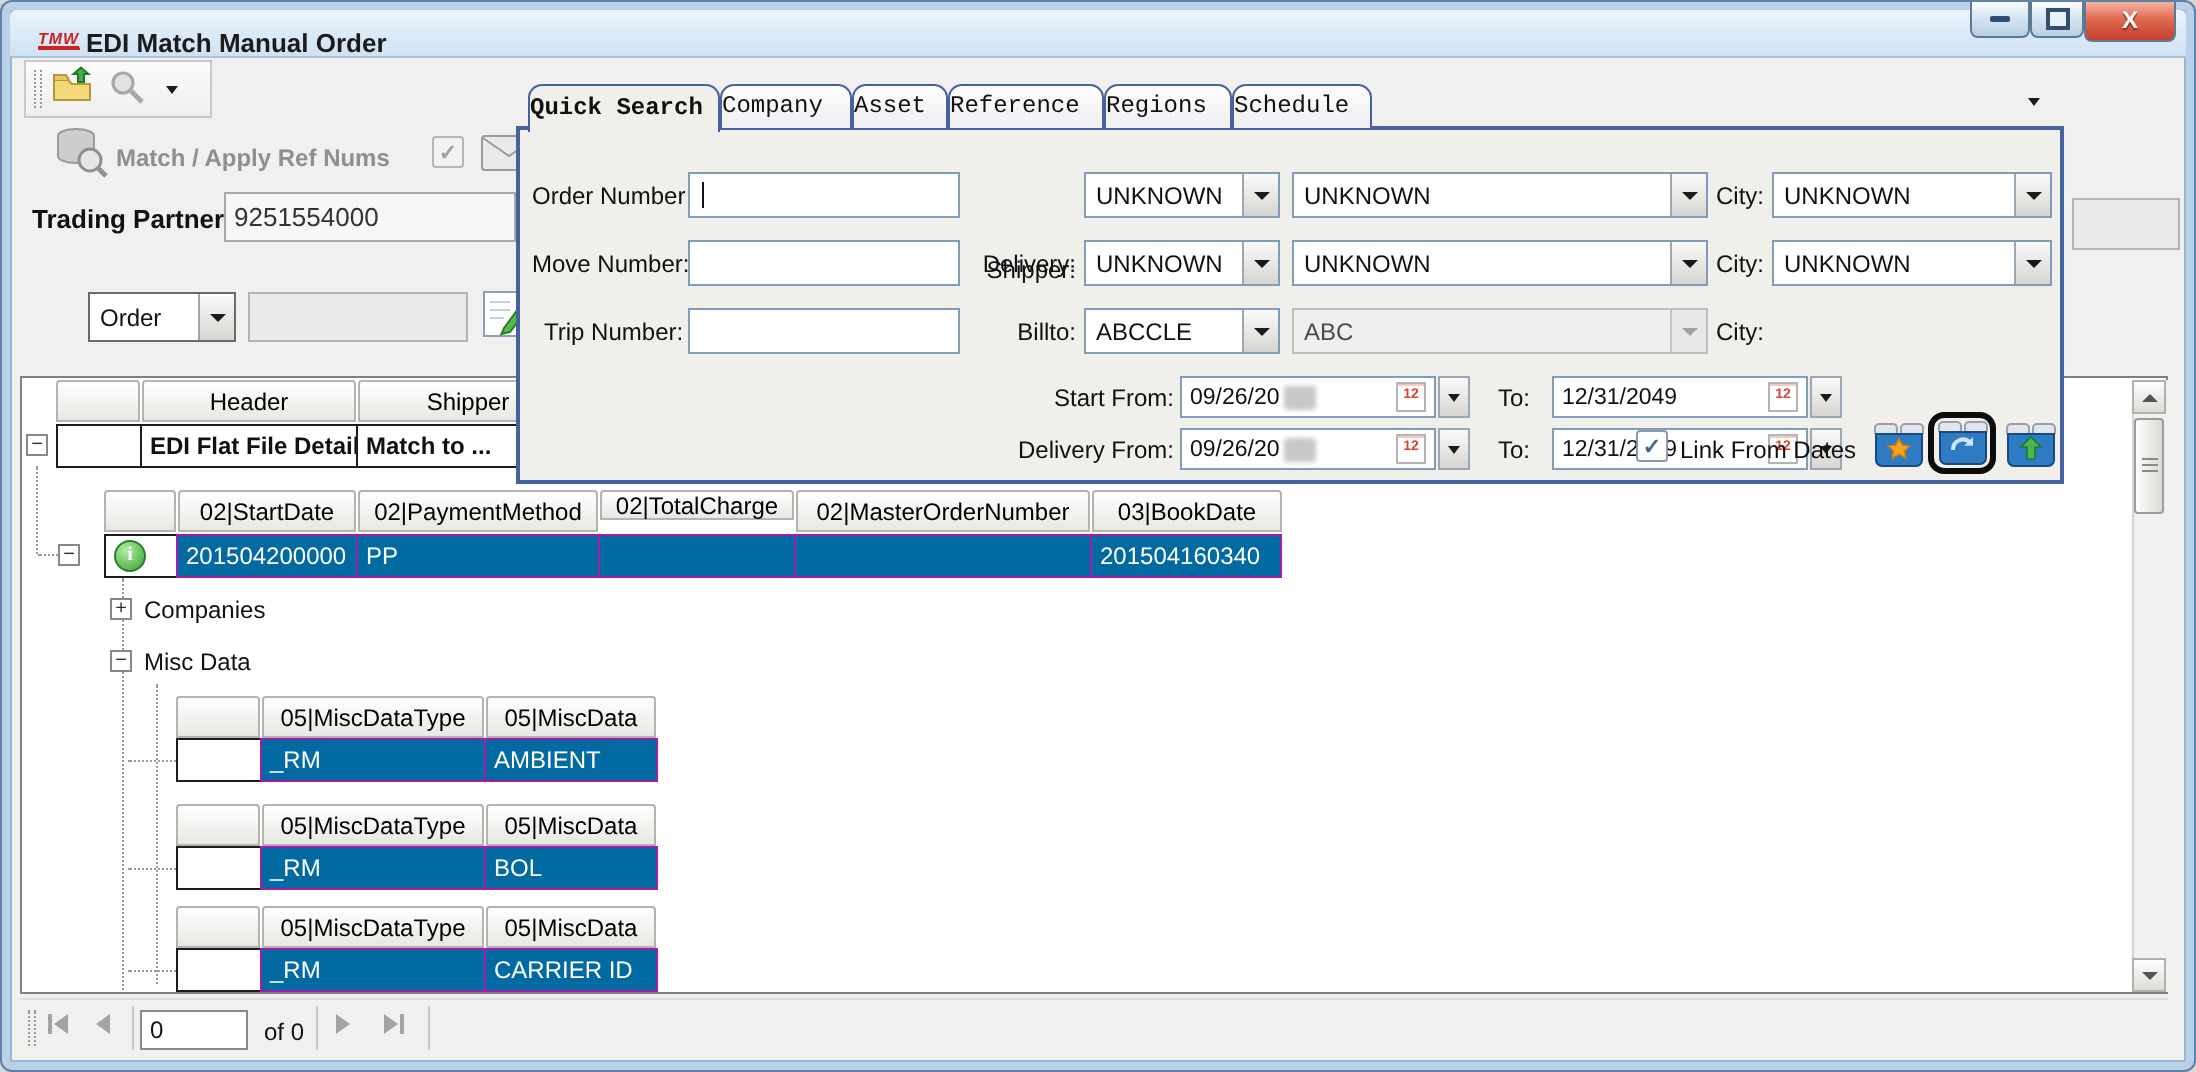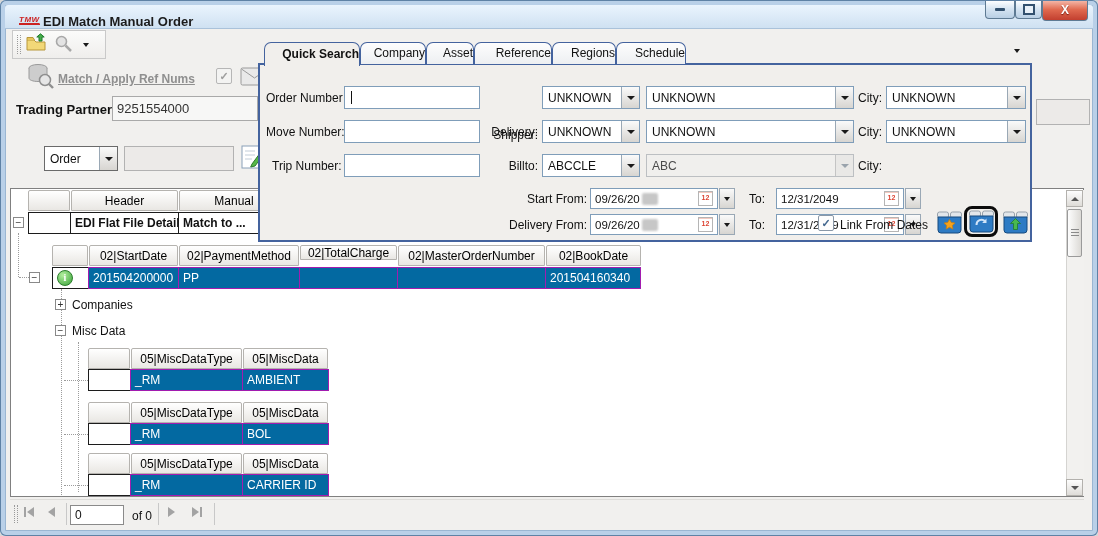--- a/index.html
+++ b/index.html
@@ -14,38 +14,38 @@
   .wbtn{position:absolute;top:1px;height:17px;border:1px solid #5e7a93;border-top:none;border-radius:0 0 4px 4px;
        background:linear-gradient(#fdfeff,#d7e5f2 45%,#b9cfe4);display:flex;align-items:center;justify-content:center;}
   .wbtn.close{background:linear-gradient(#f4b5a5,#e06a50 45%,#c23f2f);color:#fff;}
   .minbar{width:10px;height:3px;background:#32506e;border-radius:1px;}
   .maxbox{width:8px;height:7px;border:2px solid #32506e;background:#e8f0f8;}
   .xglyph{font-weight:bold;font-size:12px;color:#fff;text-shadow:0 1px 1px #7a2014;line-height:15px;}
   .tbar{position:absolute;left:12px;top:30px;width:92px;height:27px;border:1px solid #c9c9c9;background:linear-gradient(#fbfbfa,#efeeec);}
   .grip{position:absolute;width:2px;border-left:1px dotted #9a9a9a;border-right:1px dotted #9a9a9a;}
   .tri{width:0;height:0;border-left:4px solid transparent;border-right:4px solid transparent;border-top:4px solid #1a1a1a;}
   .tri.sm{border-left-width:3px;border-right-width:3px;}
-  .link{position:absolute;color:#8f8f8f;font-weight:bold;text-decoration:underline;white-space:nowrap;}
+  .link{position:absolute;color:#8f8f8f;font-weight:bold;white-space:nowrap;}
   .lbl{position:absolute;white-space:nowrap;}
   .rlbl{position:absolute;white-space:nowrap;text-align:right;}
   .bold{font-weight:bold;}
   .tbx{position:absolute;background:#fff;border:1px solid #7f9db9;box-sizing:border-box;display:flex;align-items:center;padding:4px 4px;}
   .tbx.dis{background:#eceae8;border-color:#b2b2b2;}
   .combo{position:absolute;background:#fff;border:1px solid #7f9db9;box-sizing:border-box;display:flex;align-items:stretch;}
   .combo .cval{flex:1;padding:0 5px;display:flex;align-items:center;overflow:hidden;white-space:nowrap;}
   .combo .dd{width:17px;background:linear-gradient(#fafafa,#d7d5d1);border-left:1px solid #9aa8b5;display:flex;align-items:center;justify-content:center;}
   .combo.dk{border-color:#6a6a6a;}
   .combo.dis{background:#f0efed;border-color:#bcbfc2;color:#4a4a4a;}
   .combo.dis .dd{background:#e9e8e6;border-left-color:#c4c4c4;}
   .combo.dis .tri{border-top-color:#9aa3ac;}
   .cb{position:absolute;width:14px;height:14px;background:#fdfdfd;border:1px solid #8a98a8;border-radius:2px;
       display:flex;align-items:center;justify-content:center;font-size:11px;font-weight:bold;color:#44688f;}
   .cb.gray{color:#9f9f9f;border-color:#b6b6b6;background:#f3f3f2;}
-  .tab{position:absolute;height:21px;line-height:21px;text-align:right;z-index:22;
-      background:linear-gradient(#fdfdfd,#edeff2);border:1px solid #44639e;border-bottom:none;border-radius:7px 7px 0 0;}
+  .tab{position:absolute;height:21px;line-height:21px;text-align:left;z-index:22;
+      background:linear-gradient(#fdfdfd,#edeff2);border:1px solid #44639e;border-bottom:none;border-radius:7px 7px 0 0;font-family:Liberation Mono, monospace;}
   .tab.active{height:23px;line-height:22px;font-weight:bold;background:#f1efec;z-index:24;}
   .dlgbody{position:absolute;left:258px;top:63px;width:774px;height:179px;background:#f1efec;
       border:2px solid #44639e;box-sizing:border-box;z-index:21;}
   .z25{z-index:25;}
   .caretline{width:1px;height:13px;background:#111;margin-left:2px;}
   .datebox{position:absolute;background:#fff;border:1px solid #7f9db9;box-sizing:border-box;display:flex;align-items:center;padding:0 4px;font-size:11.5px;}
   .cal{width:13px;height:13px;border:1px solid #b5b5b5;background:#fff;color:#d43;font-size:7px;font-weight:bold;text-align:center;line-height:12px;margin-left:auto;box-shadow:inset 0 1px 0 #f3c9c0;}
   .ddbtn{position:absolute;width:16px;background:linear-gradient(#fafafa,#d7d5d1);border:1px solid #9aa8b5;box-sizing:border-box;display:flex;align-items:center;justify-content:center;}
   .blursmudge{width:16px;height:12px;background:#c7c7c7;border-radius:2px;filter:blur(1.3px);margin-left:2px;}
   .grid{position:absolute;left:10px;top:188px;width:1074px;height:309px;background:#fff;border:1px solid #808080;box-sizing:border-box;z-index:1;}
@@ -154,33 +154,33 @@
       <path d="M12 21L20.5 9.5l3 2.2L15 23l-4.3 1z" fill="#57b947" stroke="#2d7a2d"></path>
     </svg>
   </div>
 
   <div class="tbx dis" style="left:1036px;top:99px;width:54px;height:26px;"></div>
 
   <div class="grid"></div>
 
   <div class="hc" style="left:28px;top:190px;width:42px;height:21px;"></div>
   <div class="hc" style="left:71px;top:190px;width:107px;height:21px;">Header</div>
-  <div class="hc" style="left:179px;top:190px;width:110px;height:21px;">Manual</div>
+  <div class="hc" style="left:179px;top:190px;width:110px;height:21px;">Shipper</div>
 
   <div class="expander" style="left:13px;top:217px;">−</div>
   <div class="bc" style="left:28px;top:212px;width:43px;height:22px;"></div>
   <div class="bc bold" style="left:70px;top:212px;width:109px;height:22px;">EDI Flat File Details</div>
   <div class="bc bold" style="left:178px;top:212px;width:112px;height:22px;">Match to ...</div>
 
   <div class="hc" style="left:52px;top:245px;width:36px;height:21px;"></div>
   <div class="hc" style="left:89px;top:245px;width:89px;height:21px;">02|StartDate</div>
   <div class="hc" style="left:179px;top:245px;width:120px;height:21px;">02|PaymentMethod</div>
   <div class="hc" style="left:300px;top:245px;width:97px;height:15px;">02|TotalCharge</div>
   <div class="hc" style="left:398px;top:245px;width:147px;height:21px;">02|MasterOrderNumber</div>
-  <div class="hc" style="left:546px;top:245px;width:95px;height:21px;">02|BookDate</div>
+  <div class="hc" style="left:546px;top:245px;width:95px;height:21px;">03|BookDate</div>
 
   <div class="expander" style="left:29px;top:272px;">−</div>
   <div class="bc" style="left:52px;top:267px;width:37px;height:22px;">
     <span class="info">i</span>
   </div>
   <div class="gc" style="left:88px;top:267px;width:91px;height:22px;">201504200000</div>
   <div class="gc" style="left:178px;top:267px;width:122px;height:22px;">PP</div>
   <div class="gc" style="left:299px;top:267px;width:99px;height:22px;"></div>
   <div class="gc" style="left:397px;top:267px;width:149px;height:22px;"></div>
   <div class="gc" style="left:545px;top:267px;width:96px;height:22px;">201504160340</div>

